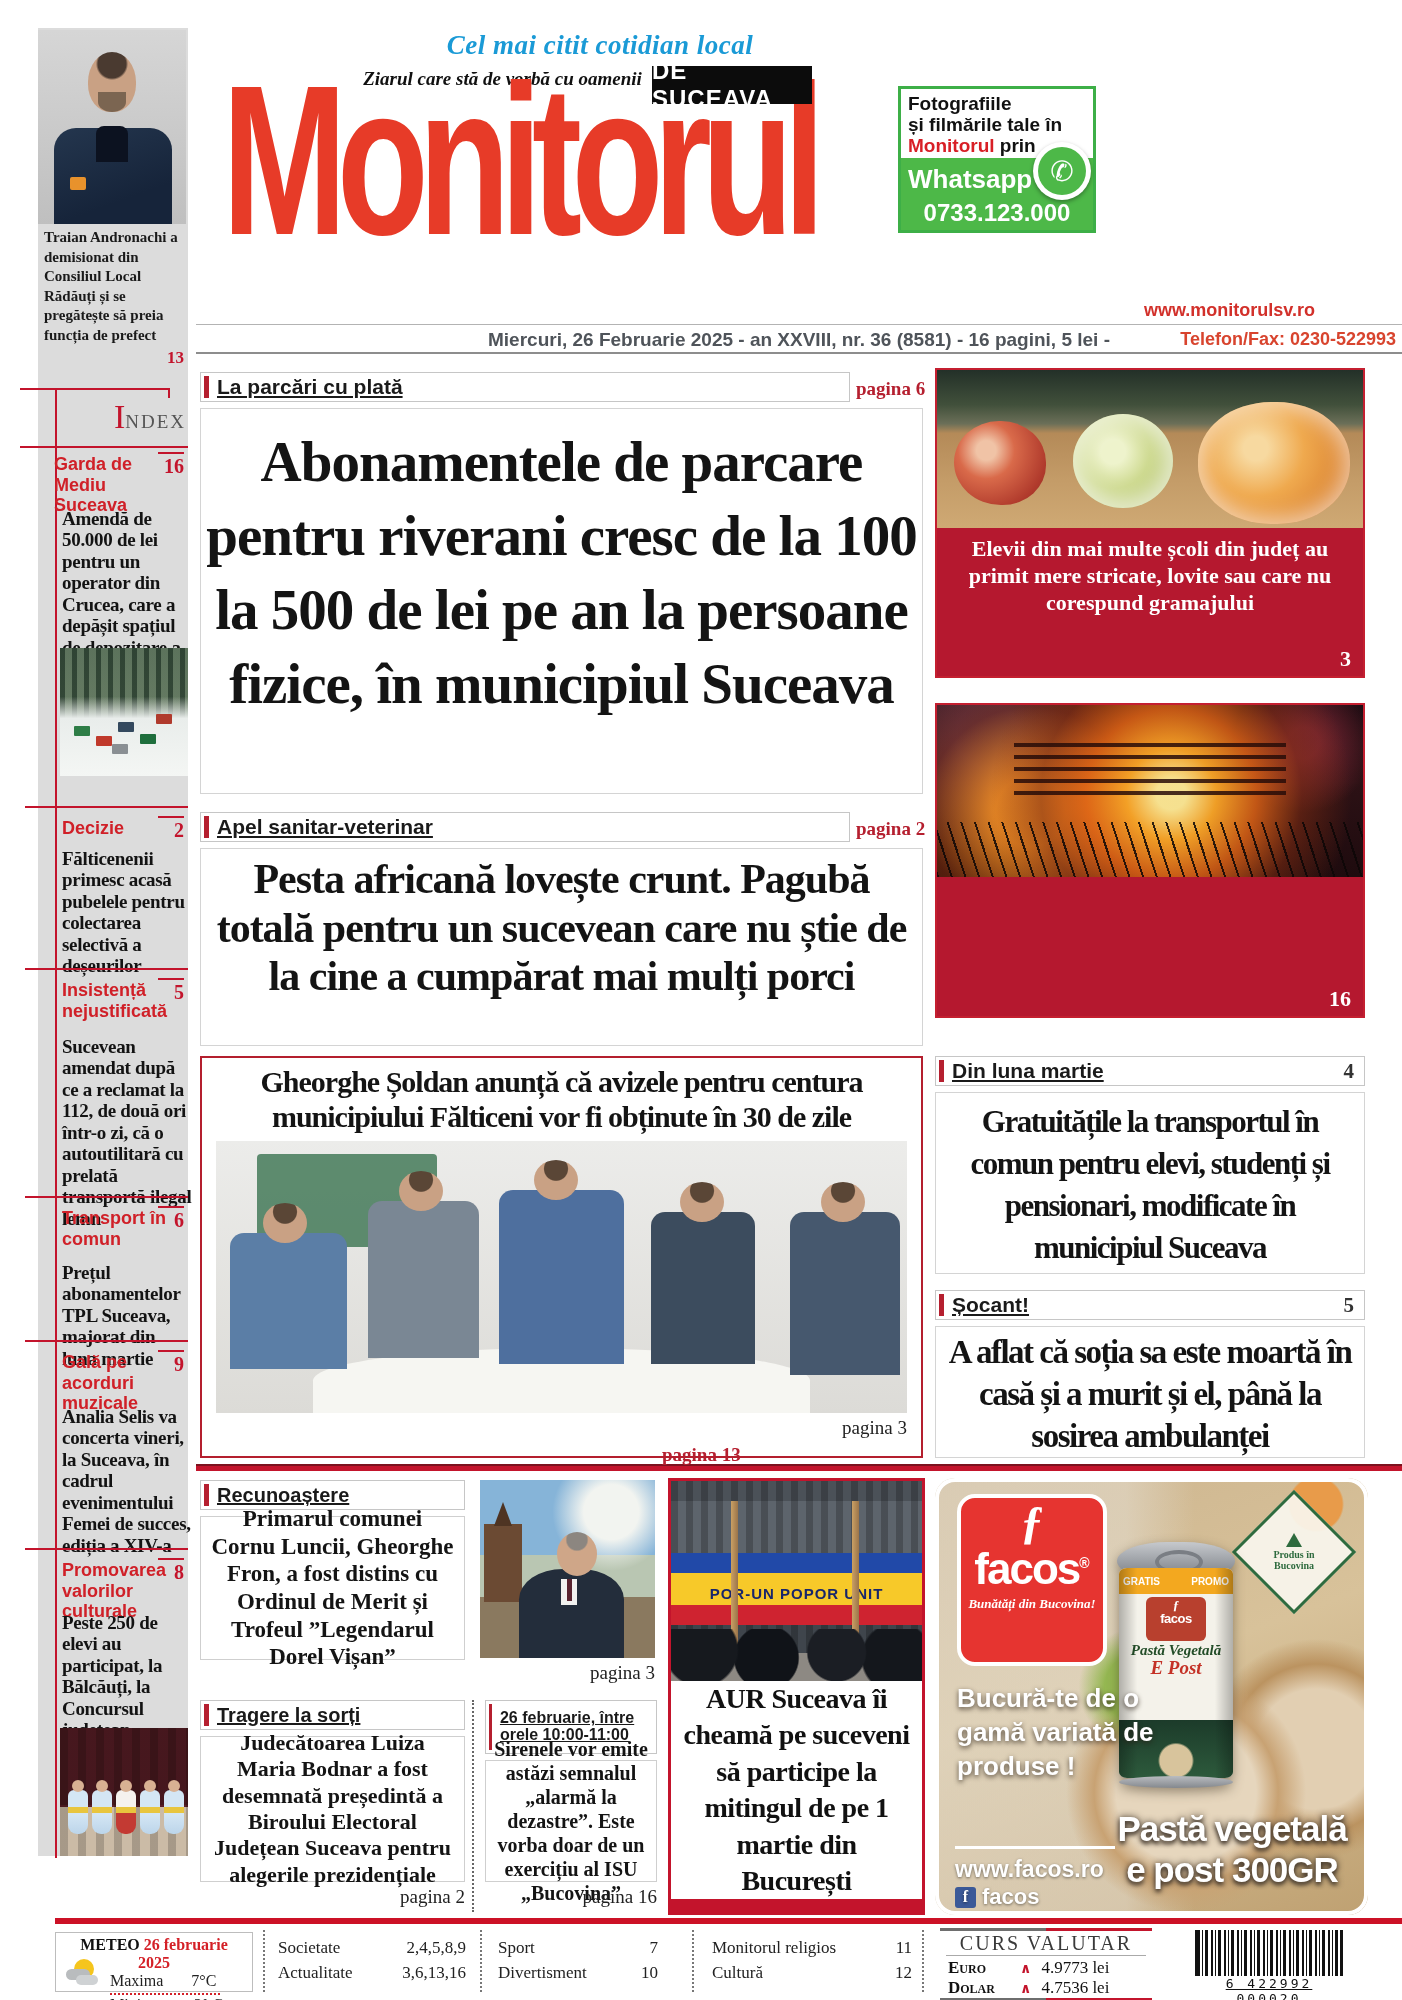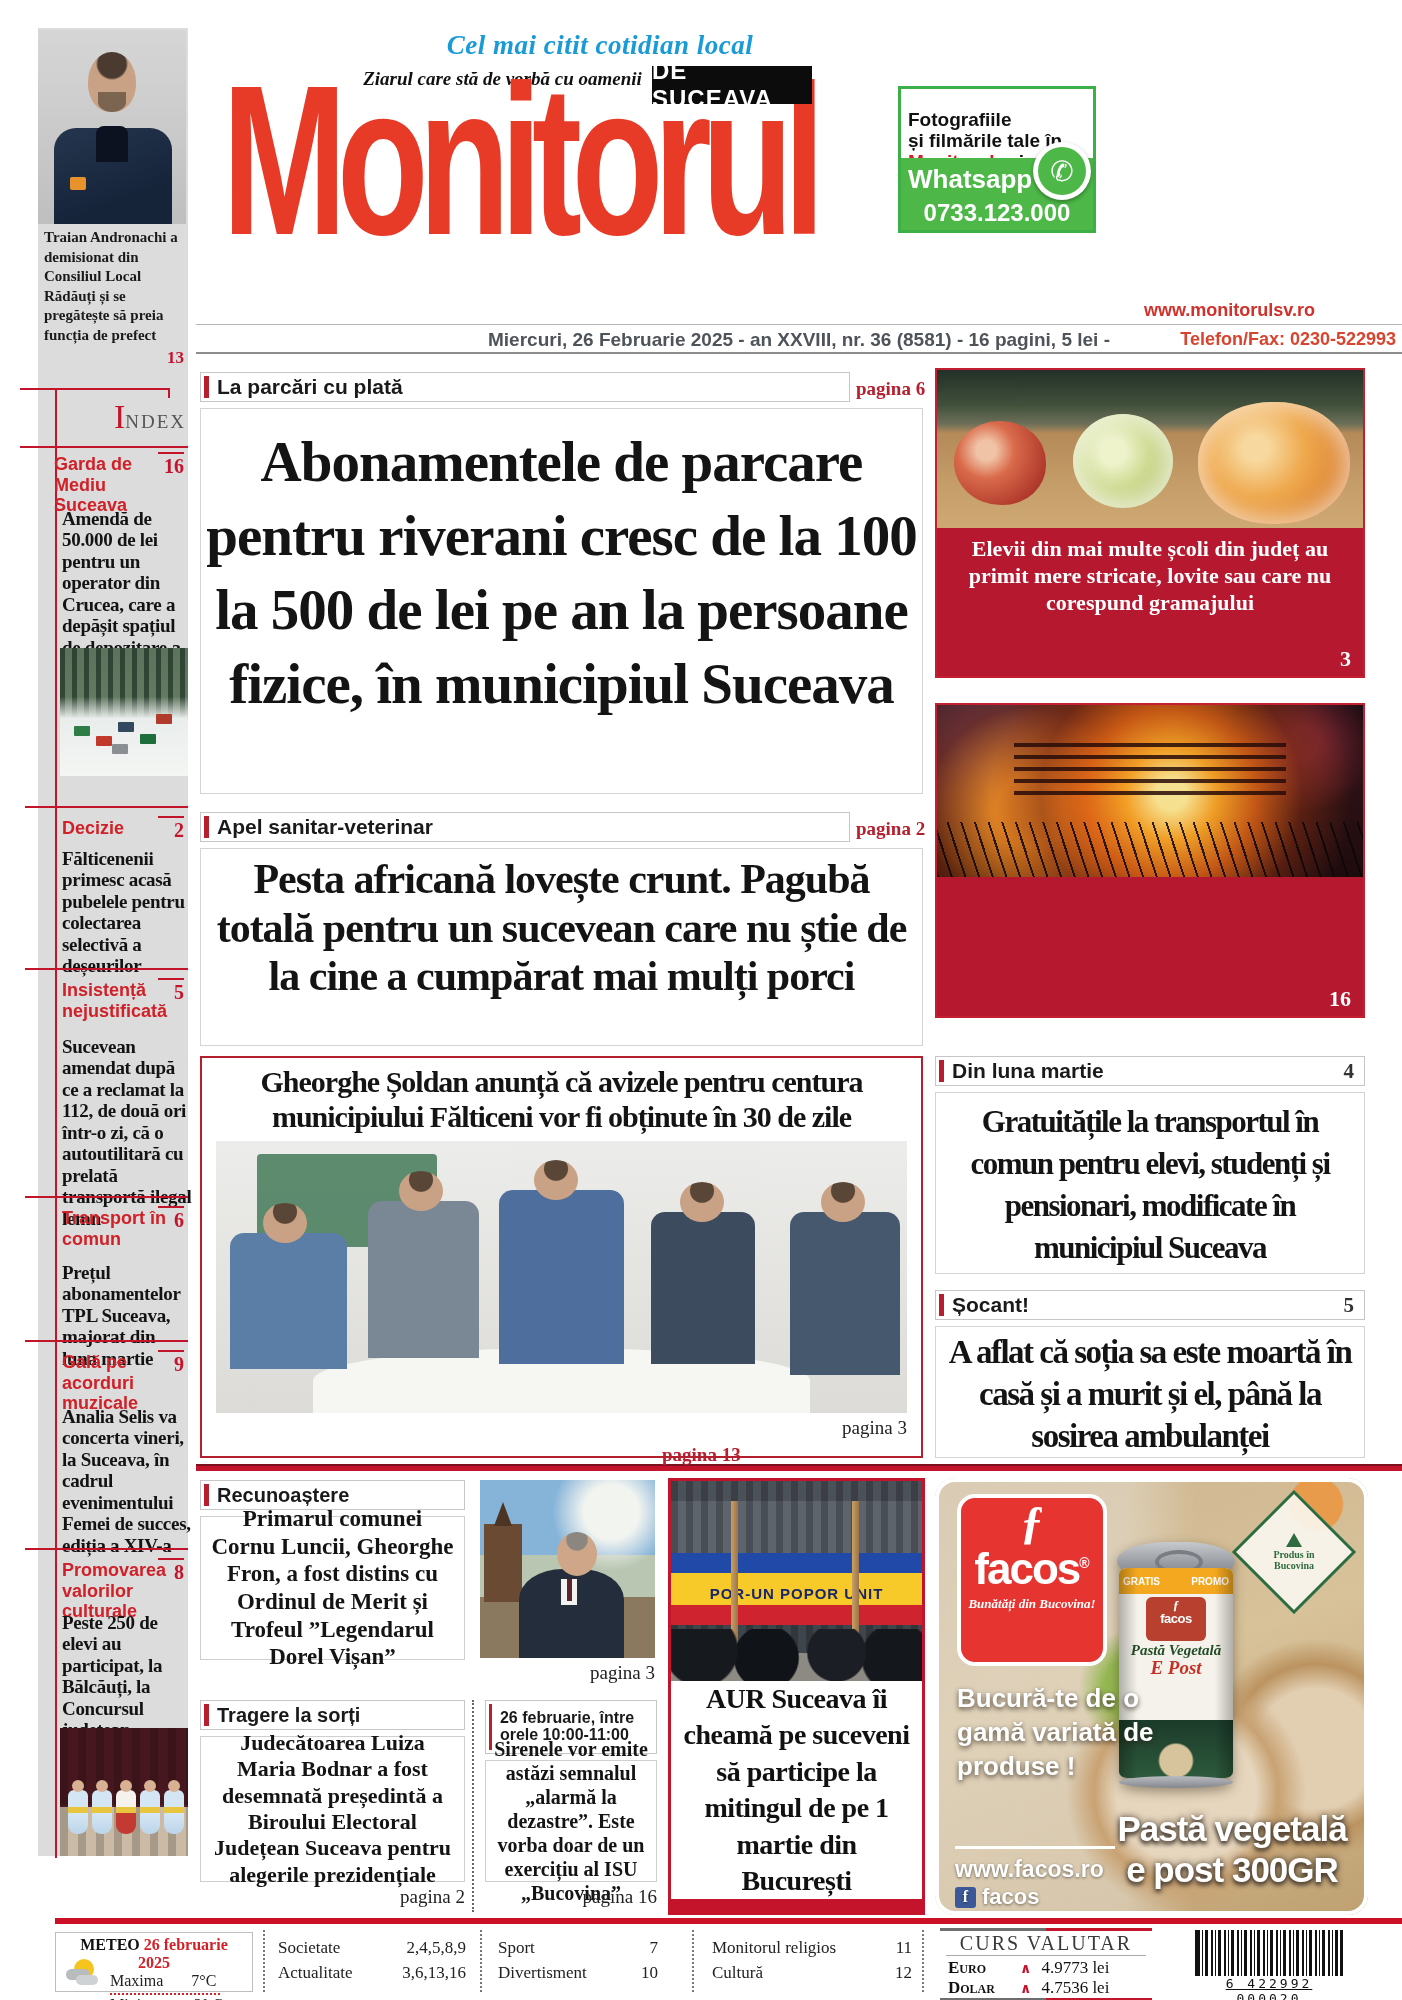--- a/index.html
+++ b/index.html
@@ -3,21 +3,21 @@
 <meta charset="utf-8">
 <style>
   html,body{margin:0;padding:0;background:#fff;}
   .page{position:relative;width:1402px;height:2000px;background:#fff;overflow:hidden;
         font-family:"Liberation Serif",serif;color:#111;}
   .abs{position:absolute;}
 
   
   .kbar{display:flex;align-items:center;border:1px solid #c6c6c6;background:#fff;box-sizing:border-box;}
   .kaccent{width:5px;align-self:stretch;margin:3px 8px 3px 3px;background:#b51f2f;}
-  .klabel{font:700 21px "Liberation Sans",sans-serif;color:#1a1a1a;line-height:1.05;}
+  .klabel{font:700 21px "Liberation Sans",sans-serif;color:#1a1a1a;line-height:1.05;text-decoration:underline;}
   .knum{margin-left:auto;padding-right:10px;font:700 21px "Liberation Serif",serif;color:#333;}
   .hlbox{border:1px solid #d4d4d4;box-sizing:border-box;text-align:center;background:#fff;}
   .pag-red{font:700 19px "Liberation Serif",serif;color:#b51f2f;}
   .pag-black{font:400 19px "Liberation Serif",serif;color:#222;}
   .capbox{background:#b5182f;color:#fff;text-align:center;position:relative;
           font:700 22px "Liberation Serif",serif;line-height:1.22;padding:8px 20px 6px;flex:1;}
   .capnum{position:absolute;right:12px;bottom:4px;font:700 22px "Liberation Serif",serif;}
   .serifhead{font-weight:700;color:#141414;letter-spacing:-1px;}
 
   
@@ -26,21 +26,21 @@
       font:700 italic 27px "Liberation Serif",serif;color:#1a9ad6;letter-spacing:.5px;}
   .tag-serif{left:355px;top:68px;width:295px;text-align:center;
       font:700 italic 19px "Liberation Serif",serif;color:#101010;}
   .de-suceava{left:652px;top:66px;width:160px;height:38px;background:#0c0c0c;color:#fff;
       font:700 24px "Liberation Sans",sans-serif;display:flex;align-items:center;justify-content:center;
       letter-spacing:1px;z-index:3;}
   .logo{left:222px;top:54px;width:680px;font:900 150px "Liberation Sans",sans-serif;
       letter-spacing:-10px;line-height:1;color:#e73b28;transform:scaleY(1.42);transform-origin:top left;z-index:2;}
   .wabox{left:898px;top:86px;width:198px;height:147px;border:3px solid #3daf47;background:#fff;
       box-sizing:border-box;z-index:3;}
-  .wa-top{padding:21px 7px 3px;font:700 19px "Liberation Sans",sans-serif;line-height:1.1;color:#111;}
+  .wa-top{padding:5px 7px 3px;font:700 19px "Liberation Sans",sans-serif;line-height:1.1;color:#111;}
   .wa-top .brand{color:#d81f26;}
   .wa-green{position:absolute;left:0;right:0;bottom:0;height:72px;background:#4db848;color:#fff;}
   .wa-app{position:absolute;left:7px;top:6px;font:700 26px "Liberation Sans",sans-serif;}
   .wa-num{position:absolute;left:0;right:0;bottom:3px;text-align:center;font:700 24px "Liberation Sans",sans-serif;}
   .wa-circle{position:absolute;right:2px;top:-16px;width:58px;height:58px;border-radius:50%;background:#fff;
       box-shadow:0 2px 4px rgba(0,0,0,.35);display:flex;align-items:center;justify-content:center;}
   .wa-inner{width:48px;height:48px;border-radius:50%;background:#4db848;color:#fff;
       display:flex;align-items:center;justify-content:center;font-size:28px;}
   .website{left:1040px;top:300px;width:275px;text-align:right;
       font:700 18px "Liberation Sans",sans-serif;color:#d2302a;}

